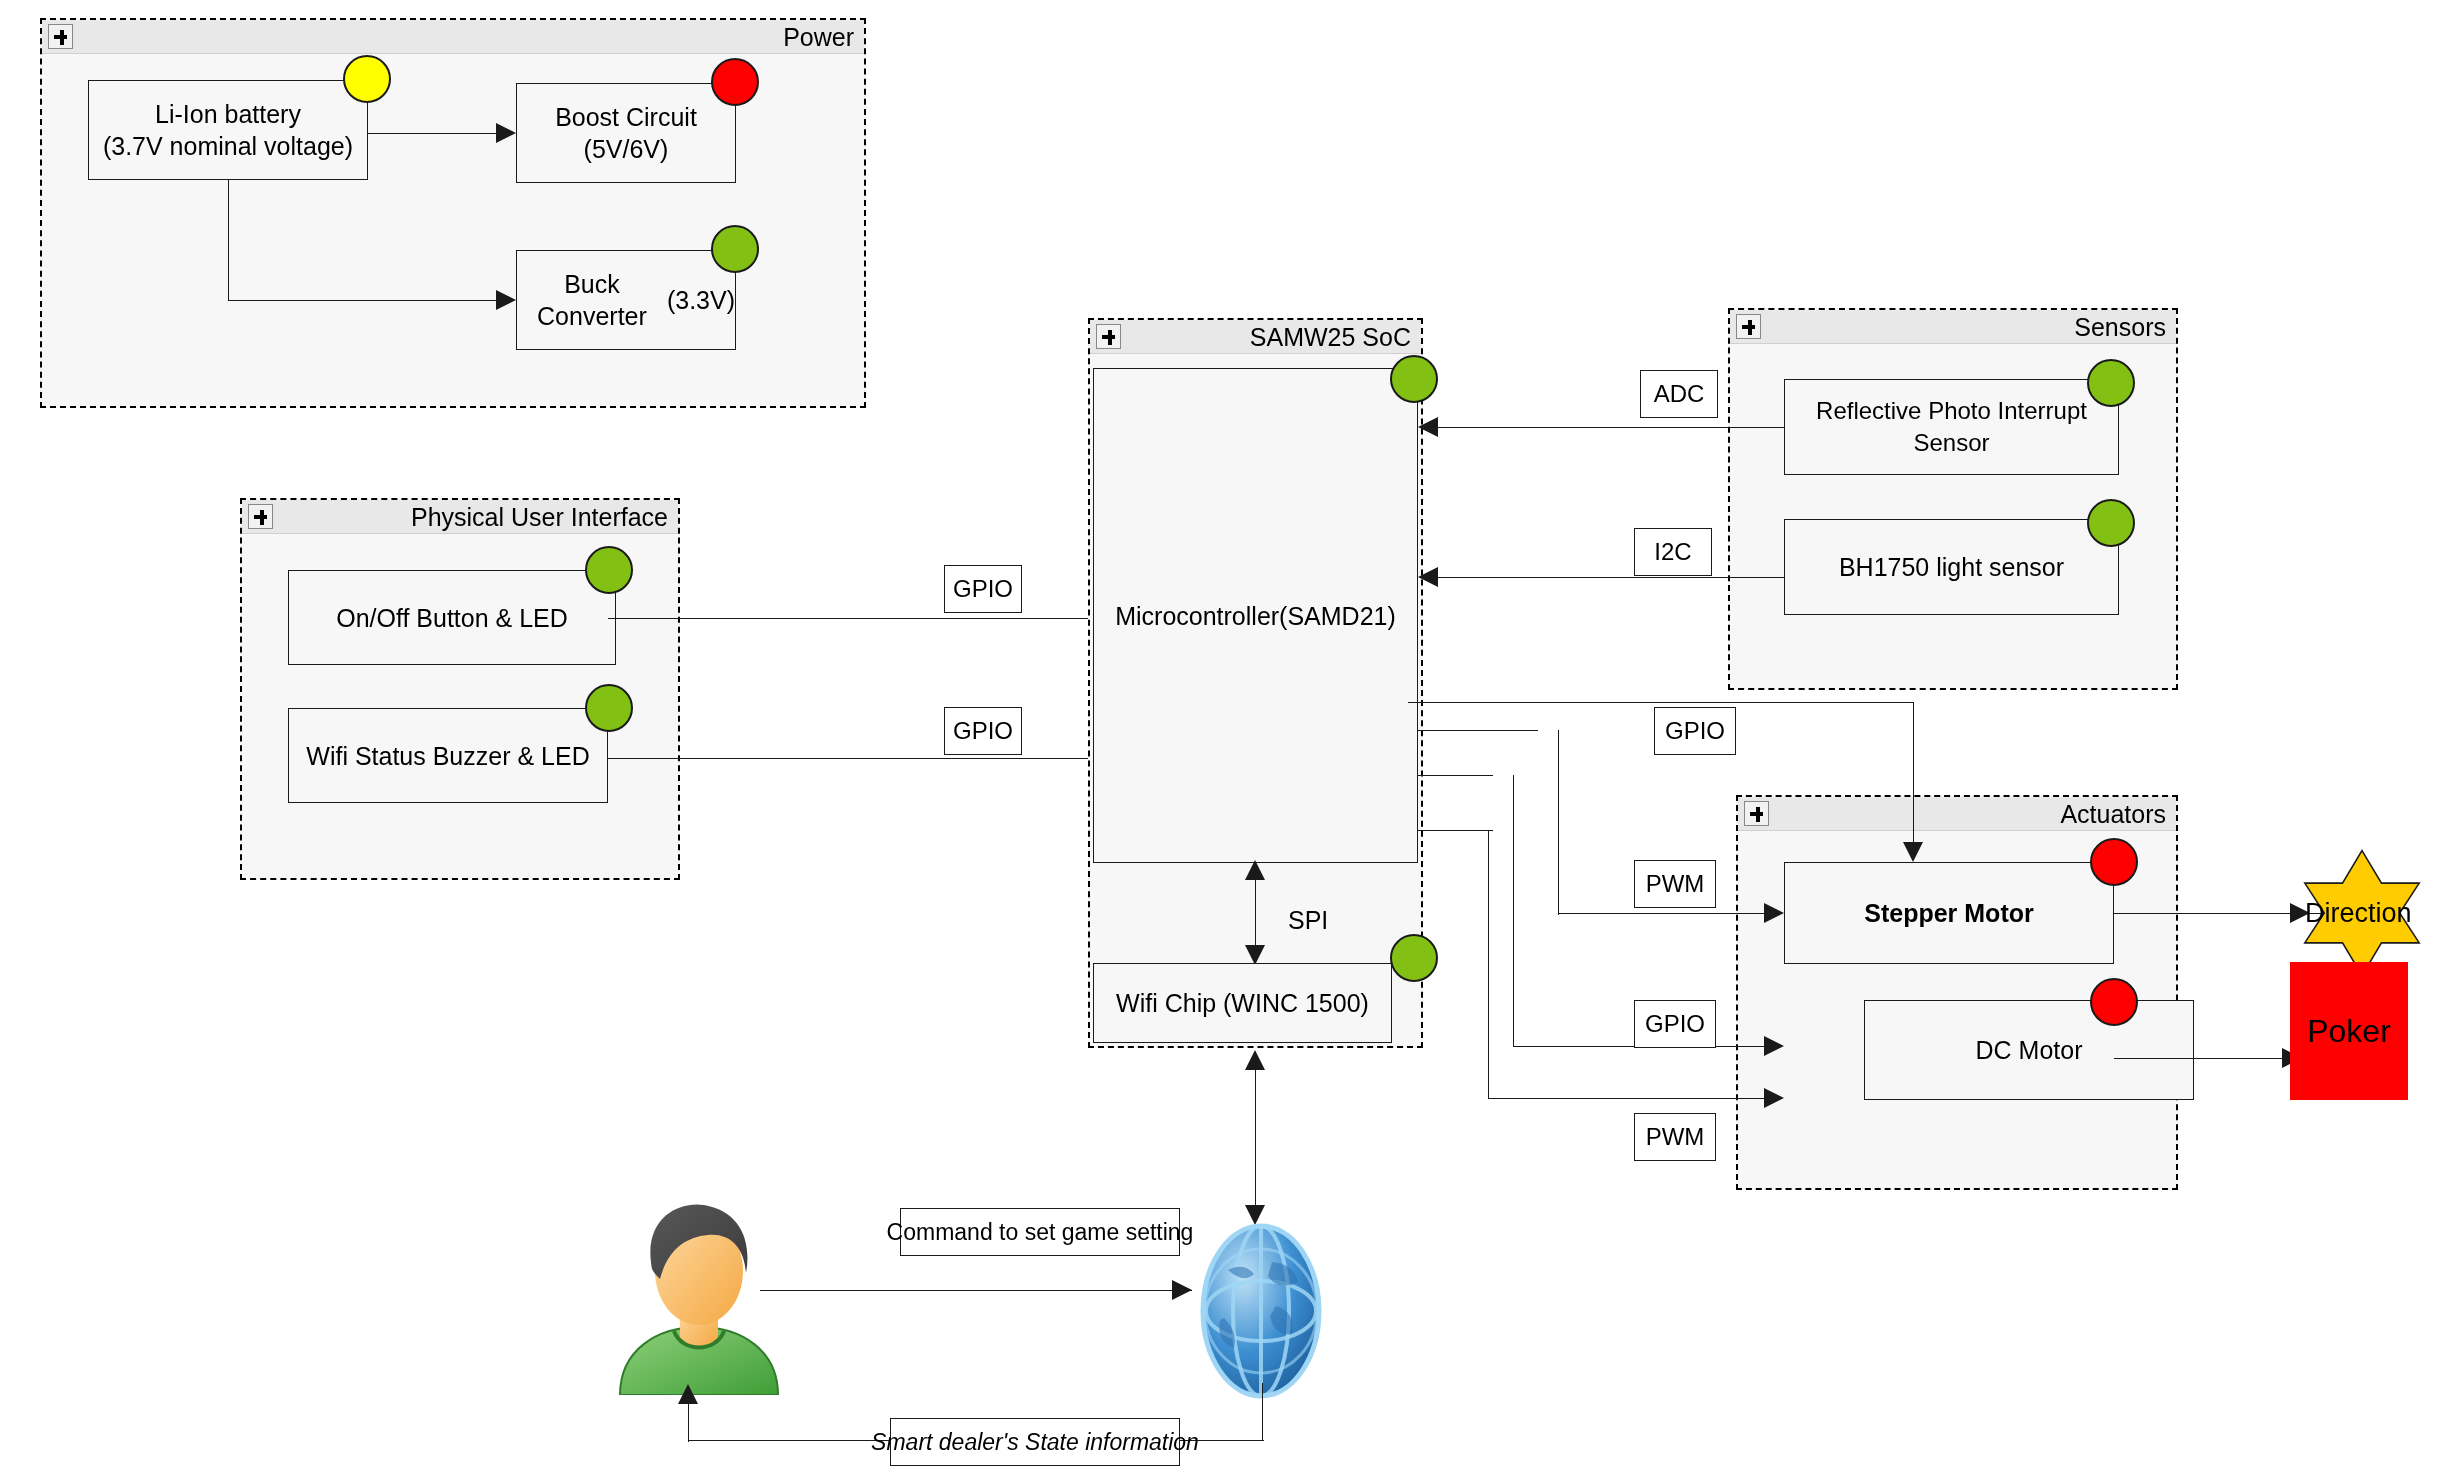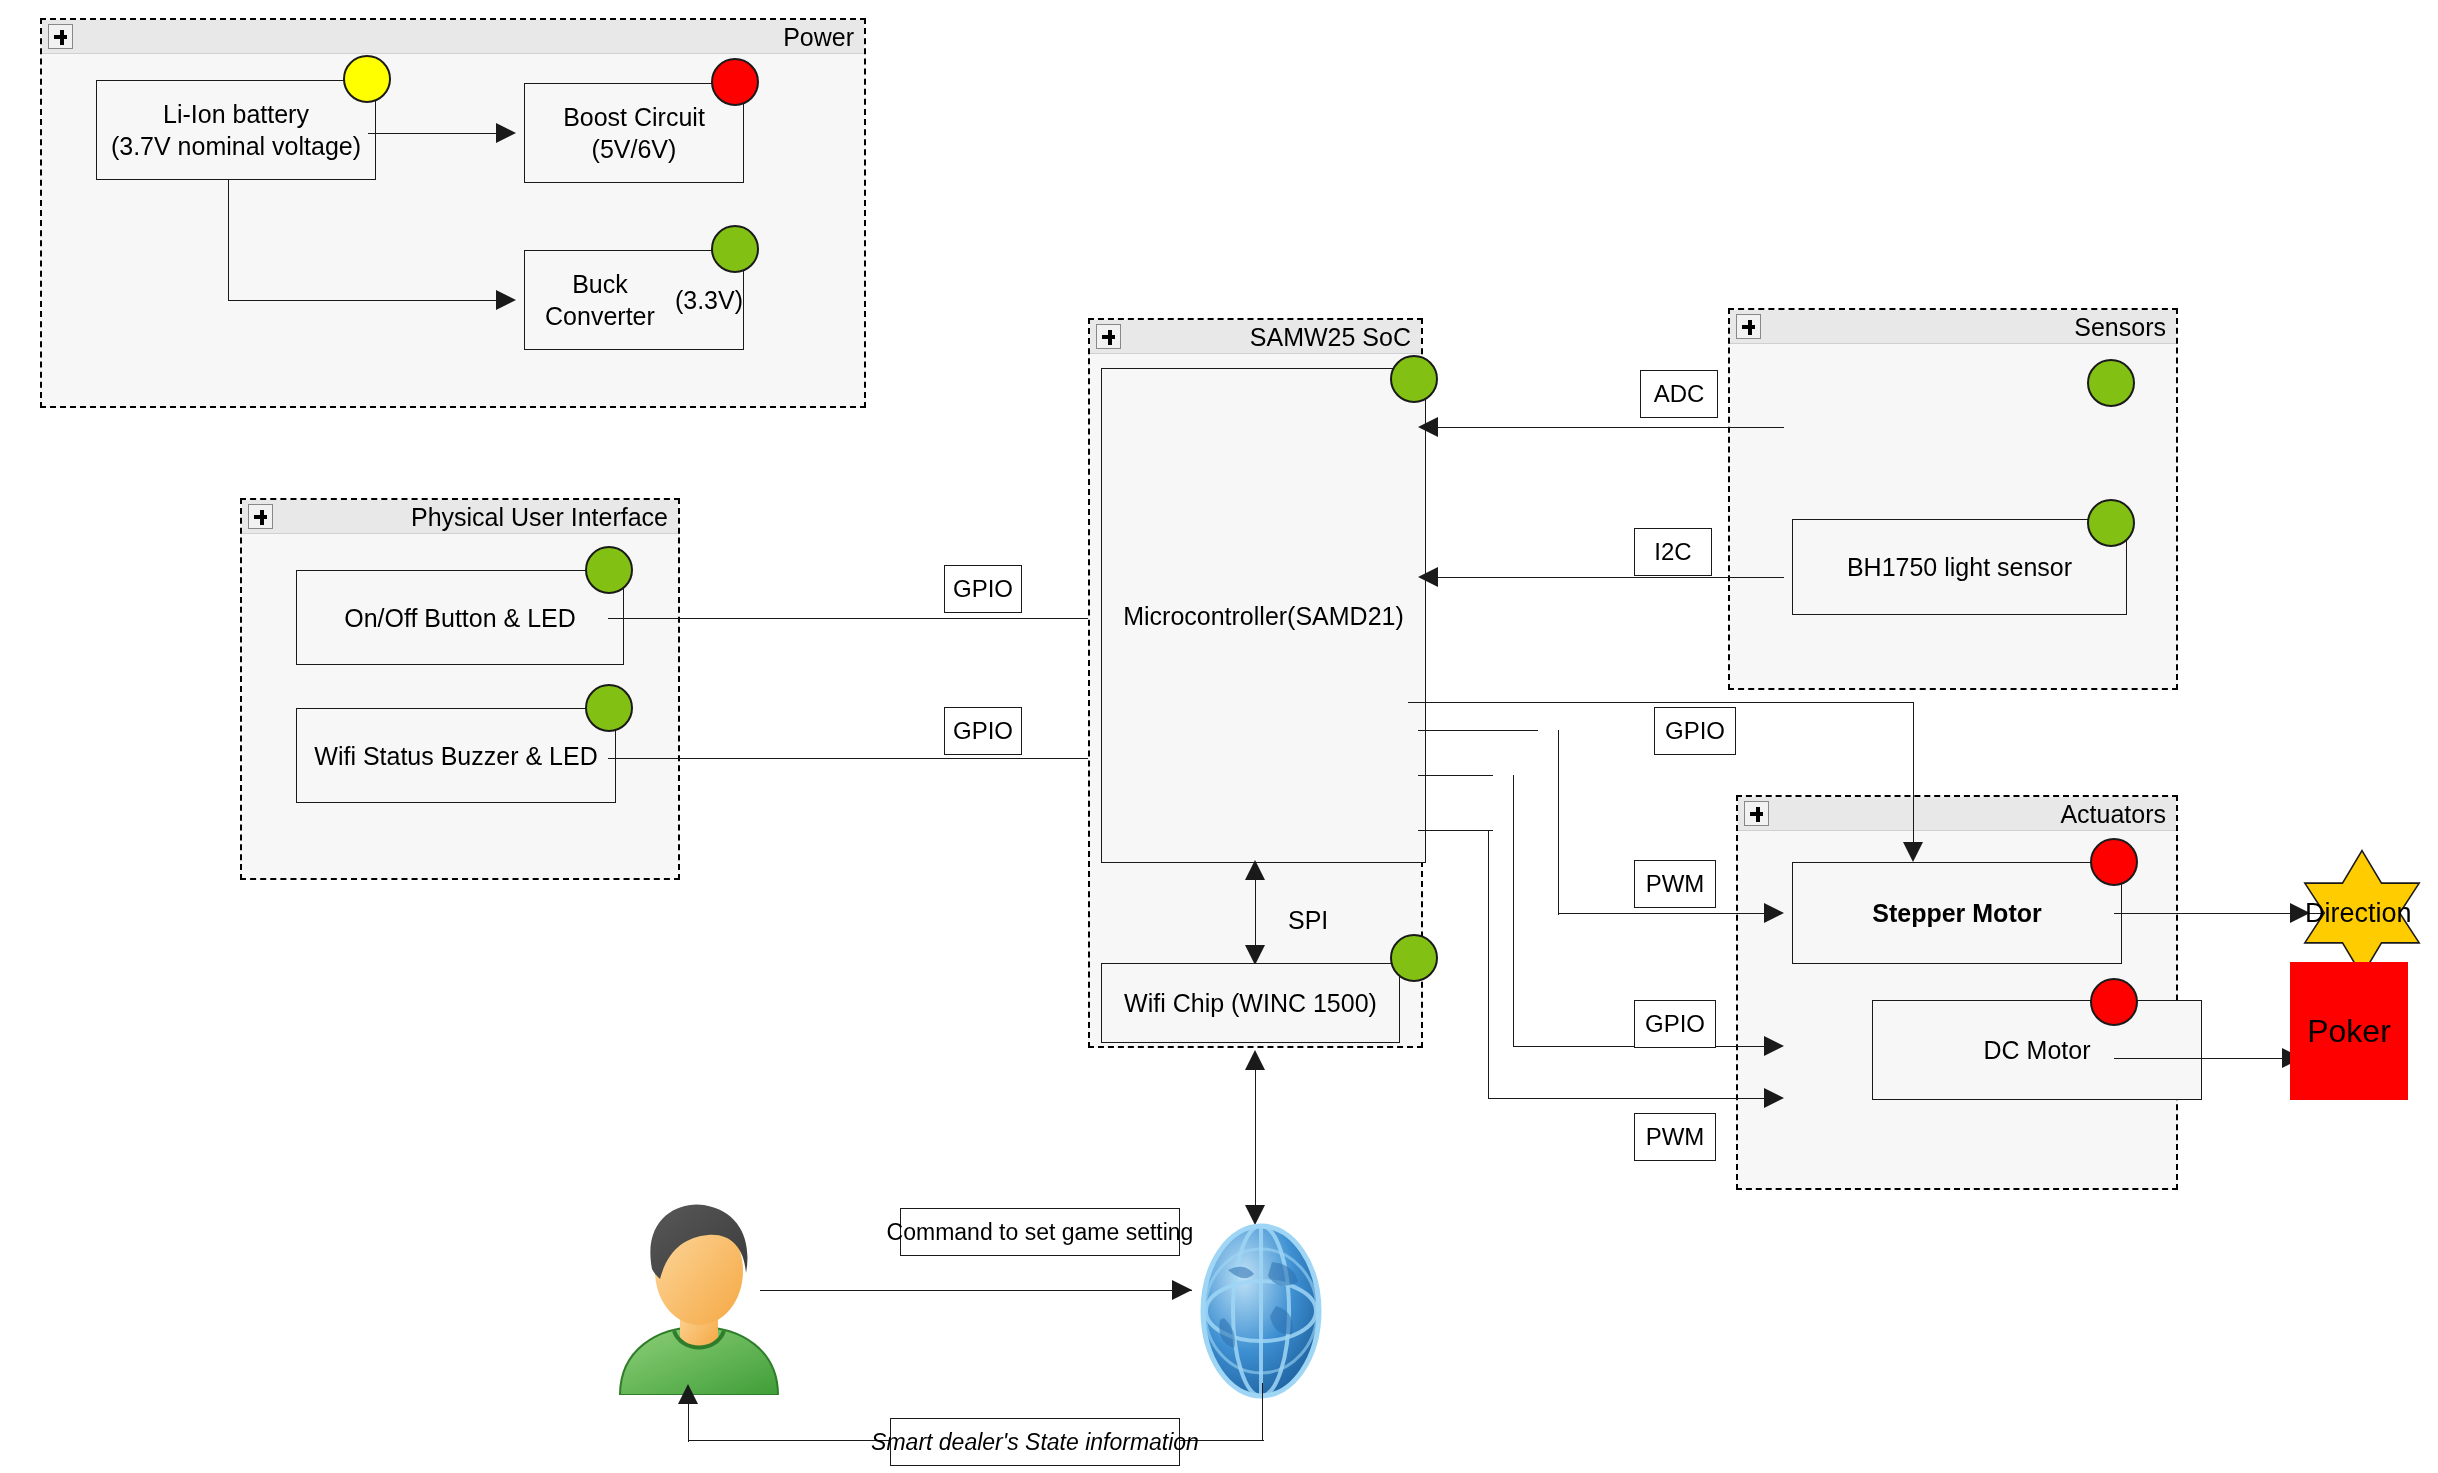--- a/index.html
+++ b/index.html
@@ -12,21 +12,21 @@
               border-bottom:1px solid #d0d0d0;box-sizing:border-box;}
   .group-title{position:absolute;right:10px;top:4px;font-size:25px;line-height:26px;white-space:nowrap;}
   .plus{position:absolute;left:6px;top:4px;width:25px;height:25px;background:#f2f2f2;border:1px solid #888;
         box-sizing:border-box;}
   .plus:before{content:"";position:absolute;left:5px;top:10px;width:13px;height:4px;background:#000;}
   .plus:after{content:"";position:absolute;left:10.5px;top:4.5px;width:4px;height:15px;background:#000;}
 
   
   .node{position:absolute;border:1.6px solid #1a1a1a;background:#f7f7f7;box-sizing:border-box;
         display:flex;align-items:center;justify-content:center;text-align:center;
-        font-size:25px;line-height:32px;margin-left:8px;}
+        font-size:25px;line-height:32px;}
 
   
   .sig{position:absolute;border:1.6px solid #1a1a1a;background:#ffffff;box-sizing:border-box;
        display:flex;align-items:center;justify-content:center;font-size:24px;}
 
   
   .dot{position:absolute;border-radius:50%;border:2px solid #1a1a1a;box-sizing:border-box;
        width:48px;height:48px;}
 
   
@@ -135,20 +135,23 @@
     <span>Wifi Chip (WINC 1500)</span>
   </div>
   <div class="dot" style="left:1390px;top:934px;background:#82c013;"></div>
 
   <div class="group" style="left:1728px;top:308px;width:450px;height:382px;">
     <div class="group-head"></div>
     <div class="plus"></div>
     <div class="group-title">Sensors</div>
   </div>
 
+  <div class="node" style="left:1784px;top:379px;width:335px;height:96px;font-size:24px;">
+    <span>Reflective Photo Interrupt Sensor</span>
+  </div>
   <div class="dot" style="left:2087px;top:359px;background:#82c013;"></div>
 
   <div class="node" style="left:1784px;top:519px;width:335px;height:96px;">
     <span>BH1750 light sensor</span>
   </div>
   <div class="dot" style="left:2087px;top:499px;background:#82c013;"></div>
 
   <div class="h" style="left:1438px;top:427px;width:346px;"></div>
   <div class="ar ar-l" style="left:1418px;top:417px;"></div>
   <div class="sig" style="left:1640px;top:370px;width:78px;height:48px;">

